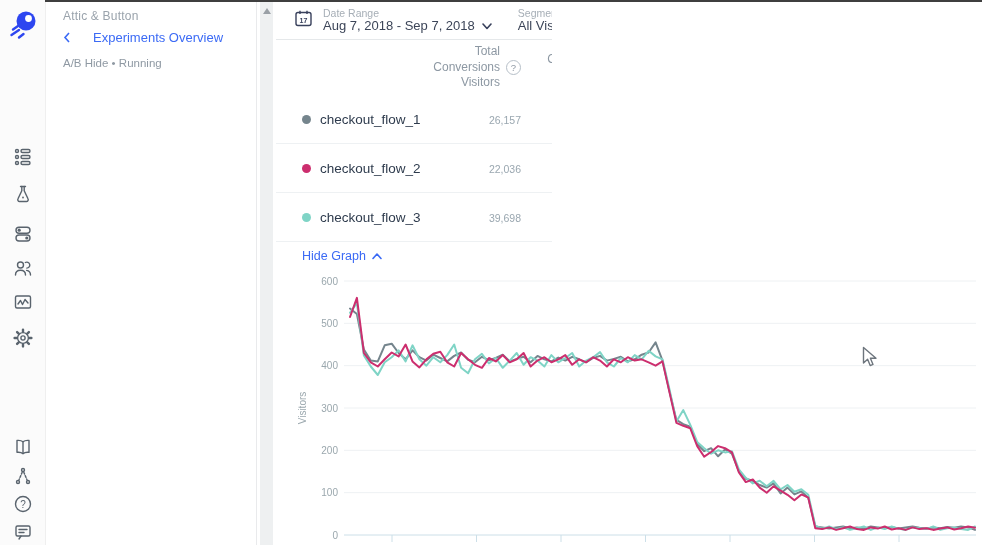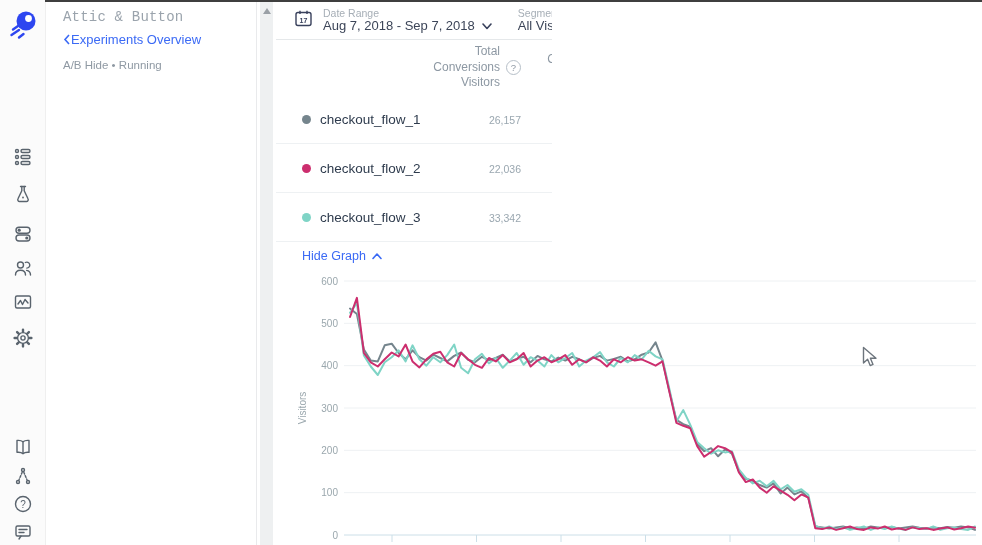--- a/index.html
+++ b/index.html
@@ -10,22 +10,22 @@
   .top-strip { position:absolute; left:45px; top:0; right:0; height:2px; background:#3f3f3f; z-index:40; }
 
   
   .rail { position:absolute; left:0; top:0; width:46px; height:545px; background:#fbfbfb; border-right:1px solid #efefef; z-index:10; }
   .rail .logo { position:absolute; left:7px; top:8px; width:32px; height:32px; }
   .rail-icon { position:absolute; left:13px; width:20px; height:20px; color:#59636d; cursor:pointer; }
   .rail-icon svg { width:20px; height:20px; stroke:#59636d; fill:none; stroke-width:1.4; stroke-linecap:round; stroke-linejoin:round; }
 
   
   .info { position:absolute; left:46px; top:0; width:211px; height:545px; background:#fff; border-right:1px solid #e9eaec; padding:9px 14px 0 17px; z-index:10; }
-  .crumb { font-size:14px; color:#9aa3ac; letter-spacing:.2px;font-family:Liberation Mono, monospace; }
-  .backlink { display:flex; align-items:center; gap:0; margin-top:7px; color:#3b6af5; font-size:13px; cursor:pointer; }
+  .crumb { font-size:12px; color:#9aa3ac; letter-spacing:.2px; }
+  .backlink { display:flex; align-items:center; gap:22px; margin-top:7px; color:#3b6af5; font-size:13px; cursor:pointer; }
   .backlink svg { width:8px; height:11px; stroke:#3b6af5; fill:none; stroke-width:1.6; }
   .exp-title { margin-top:16px; font-size:19px; font-weight:500; color:#233149; letter-spacing:.1px; }
   .exp-type { margin-top:12px; font-size:11.5px; color:#8f99a3; }
   .field { margin-top:13px; }
   .f-label { font-size:12px; color:#96a0a9; }
   .f-value { font-size:13.5px; color:#303c4f; margin-top:4px; }
 
   
   .scrollbar { position:absolute; left:257px; top:0; width:19px; height:545px; background:#fff; z-index:10; }
   .scroll-track { position:absolute; left:3px; top:2px; width:13px; height:543px; background:#eef0f1; }
@@ -349,21 +349,21 @@
     </div>
   </div>
 
   <div class="grid trow">
     <div class="cell-name">
       <span class="dot" style="background: rgb(127, 212, 198);"></span>
       <span class="vname">checkout_flow_3</span>
     </div>
     <div class="cell-num">
       <div class="main">17,923</div>
-      <div class="sub">33,342</div>
+      <div class="sub">39,698</div>
     </div>
     <div class="cell-num">
           <div class="main">0.687</div>
         </div>
     <div class="cell-num">
           <div class="main imp">-0.93%</div>
         </div>
     <div class="cell-ci">
           <div class="ci-track">
             <div class="ci-bar" style="left:7px;width:51px"></div>

